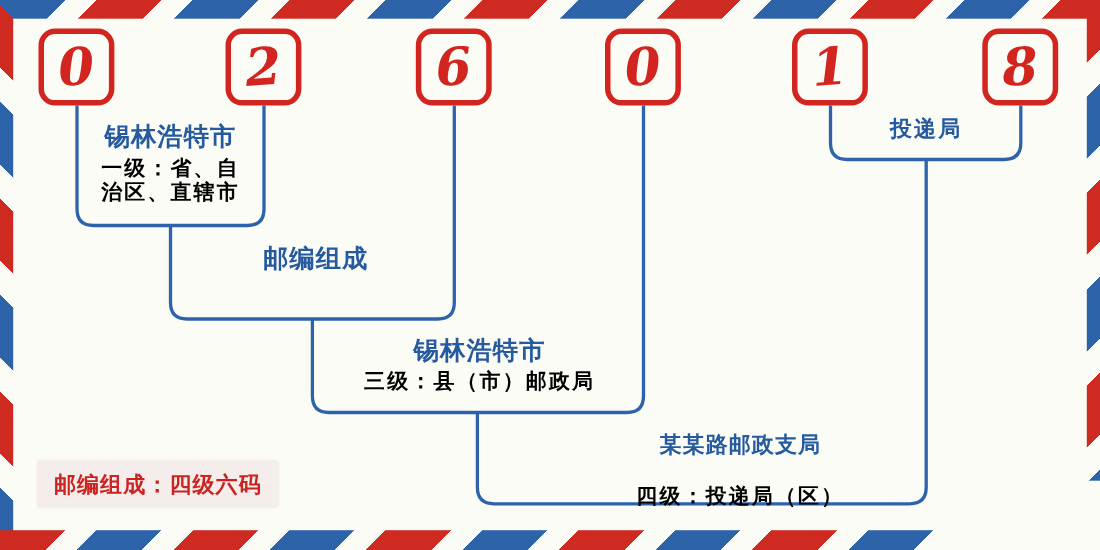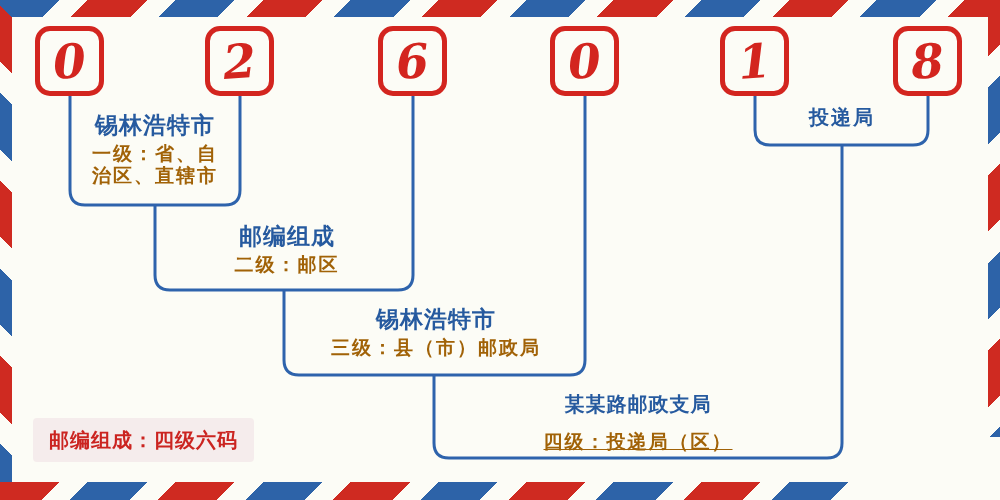--- a/index.html
+++ b/index.html
@@ -48,24 +48,24 @@
   
   .connectors{position:absolute;left:0;top:0;width:1000px;height:500px;}
   .connectors path{fill:none;stroke:#2e63ac;stroke-width:3;}
   
   .lvl{position:absolute;transform:translateX(-50%);text-align:center;white-space:nowrap;}
   .lvl-name{
     color:#265a9f;font-weight:800;font-size:23px;line-height:28px;
     letter-spacing:1px;
   }
   .lvl-desc{
-    color:#a16207;font-weight:700;font-size:19px;line-height:22px;
+    color:#000000;font-weight:700;font-size:19px;line-height:22px;
     letter-spacing:2px;white-space:pre-line;margin-top:3px;
   }
-  .lvl4 .lvl-desc{margin-top:12px;text-decoration:underline;}
+  .lvl4 .lvl-desc{margin-top:22px;}
   .delivery-label{
     position:absolute;left:842px;top:104px;transform:translateX(-50%);
     color:#265a9f;font-weight:800;font-size:20px;letter-spacing:2px;white-space:nowrap;text-align:center;
   }
   
   .footer-box{
     position:absolute;left:33px;top:418px;width:221px;height:44px;
     background:#f5ecec;border-radius:4px;
     display:flex;align-items:center;justify-content:center;
   }
@@ -111,29 +111,28 @@
   </div>
 
   <div class="lvl lvl1" style="left:155px;top:111px">
     <div class="lvl-name">锡林浩特市</div>
     <div class="lvl-desc">一级：省、自
 治区、直辖市</div>
   </div>
 
   <div class="lvl lvl2" style="left:287px;top:222px">
     <div class="lvl-name">邮编组成</div>
-    <div class="lvl-desc">二级：邮区</div>
   </div>
 
   <div class="lvl lvl3" style="left:436px;top:305px">
     <div class="lvl-name">锡林浩特市</div>
     <div class="lvl-desc">三级：县（市）邮政局</div>
   </div>
 
-  <div class="lvl lvl4" style="left:638px;top:390px">
+  <div class="lvl lvl4" style="left:673px;top:390px">
     <div class="lvl-name" style="font-size:20px">某某路邮政支局</div>
     <div class="lvl-desc">四级：投递局（区）</div>
   </div>
 
   <div class="delivery-label">投递局</div>
 
   <div class="footer-box">
     <span class="footer-text">邮编组成：四级六码</span>
   </div>
 

